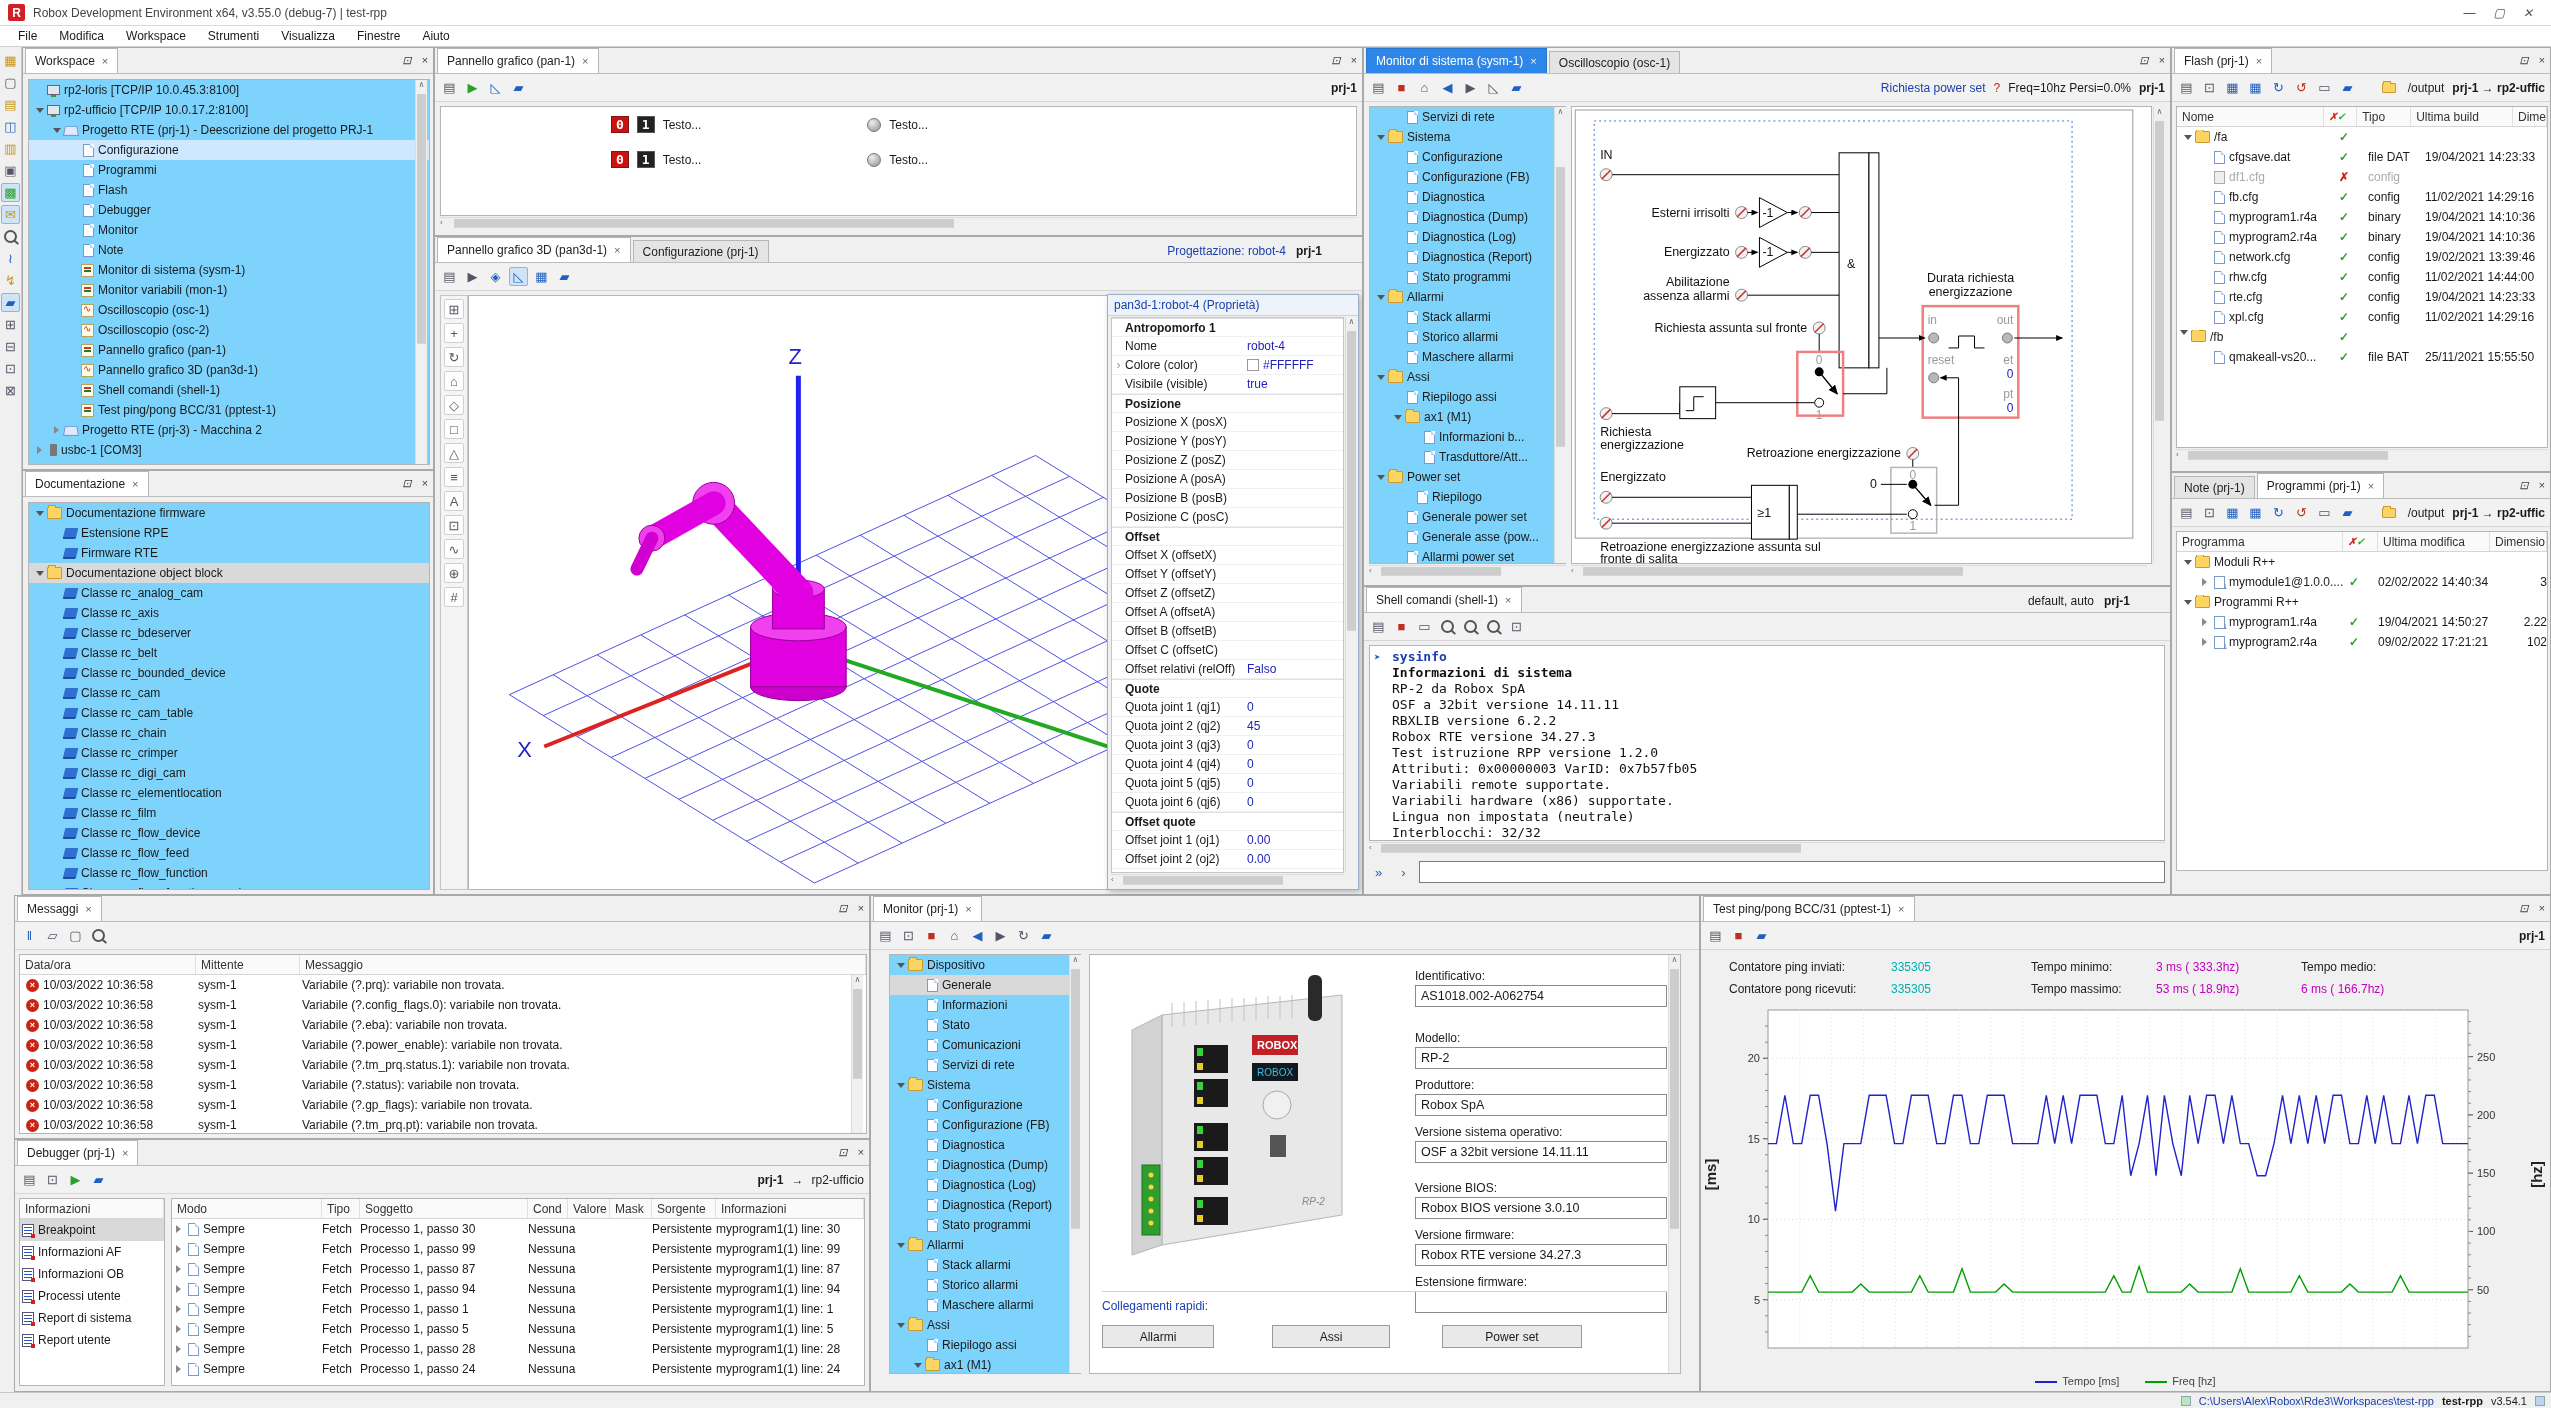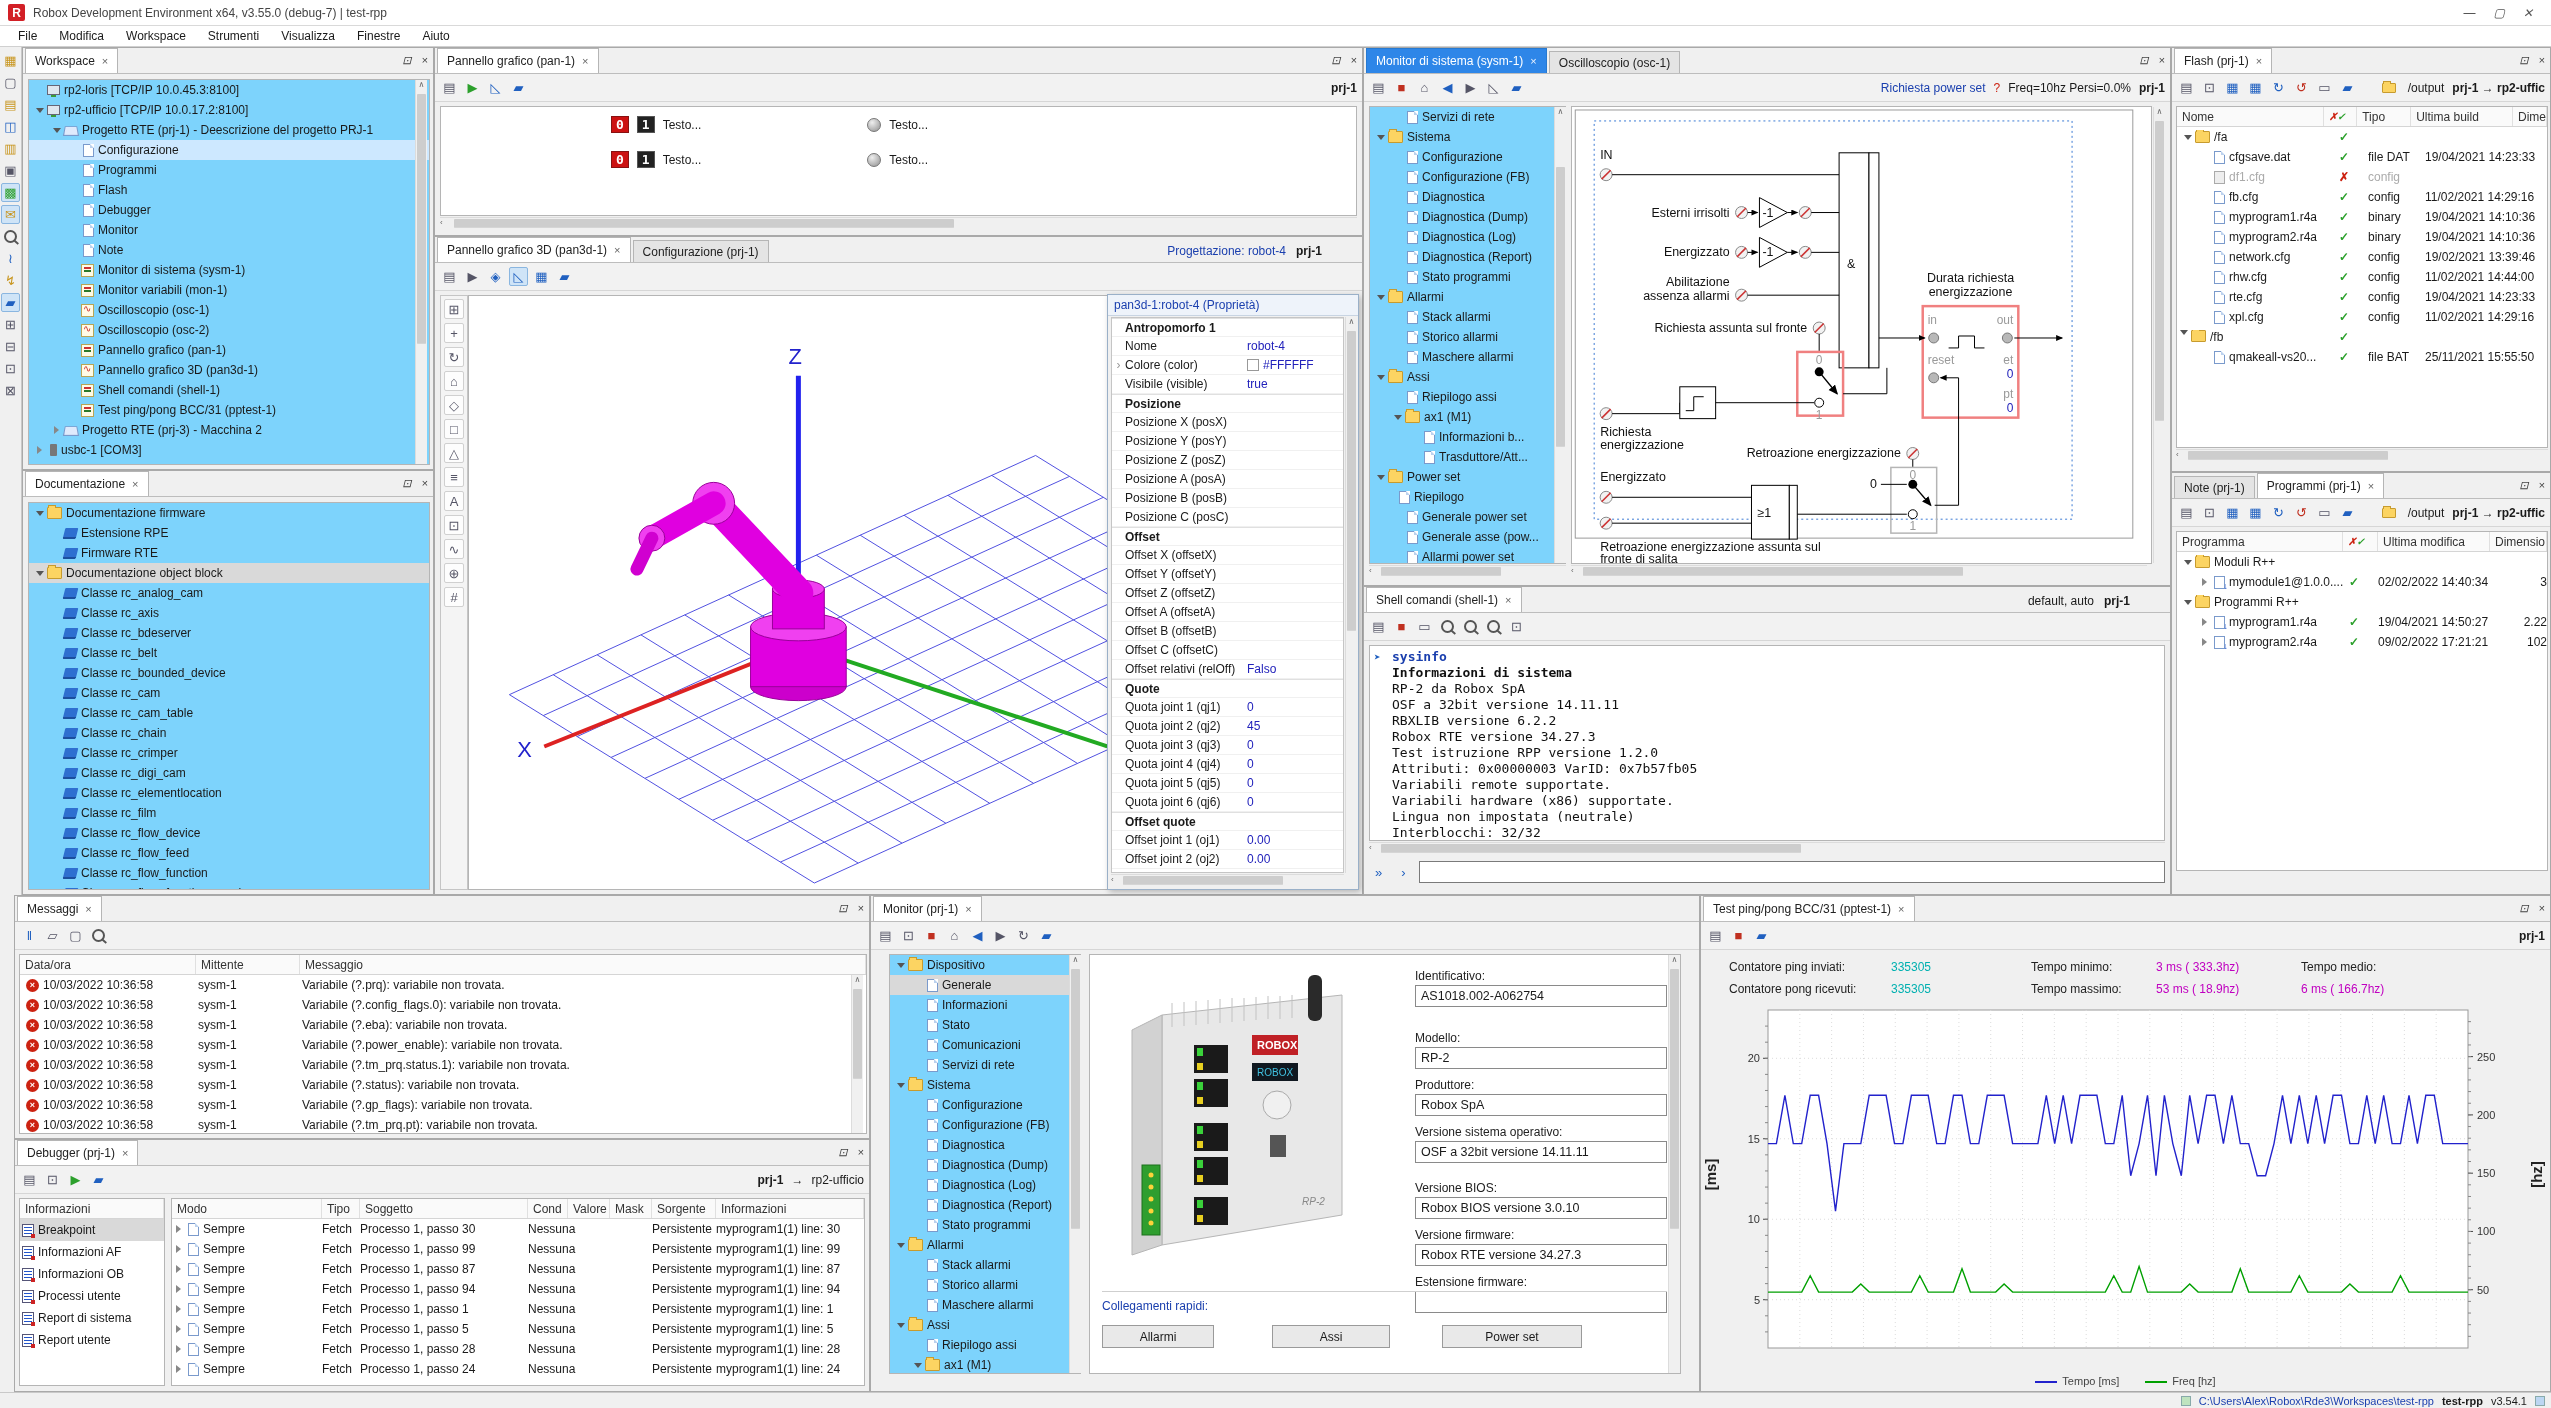--- a/index.html
+++ b/index.html
@@ -859,21 +859,21 @@
       <div class="trow" style="padding-left: 38px;">
       <span class="chev"></span>
       <span class="ticn page"></span>
       <span>Trasduttore/Att...</span>
     </div>
       <div class="trow" style="padding-left: 4px;">
       <span class="chev v"></span>
       <span class="ticn folder"></span>
       <span>Power set</span>
     </div>
-      <div class="trow" style="padding-left: 13px;">
+      <div class="trow" style="padding-left: 31px;">
       <span class="chev"></span>
       <span class="ticn page"></span>
       <span>Riepilogo</span>
     </div>
       <div class="trow" style="padding-left: 21px;">
       <span class="chev"></span>
       <span class="ticn page"></span>
       <span>Generale power set</span>
     </div>
       <div class="trow" style="padding-left: 21px;">

